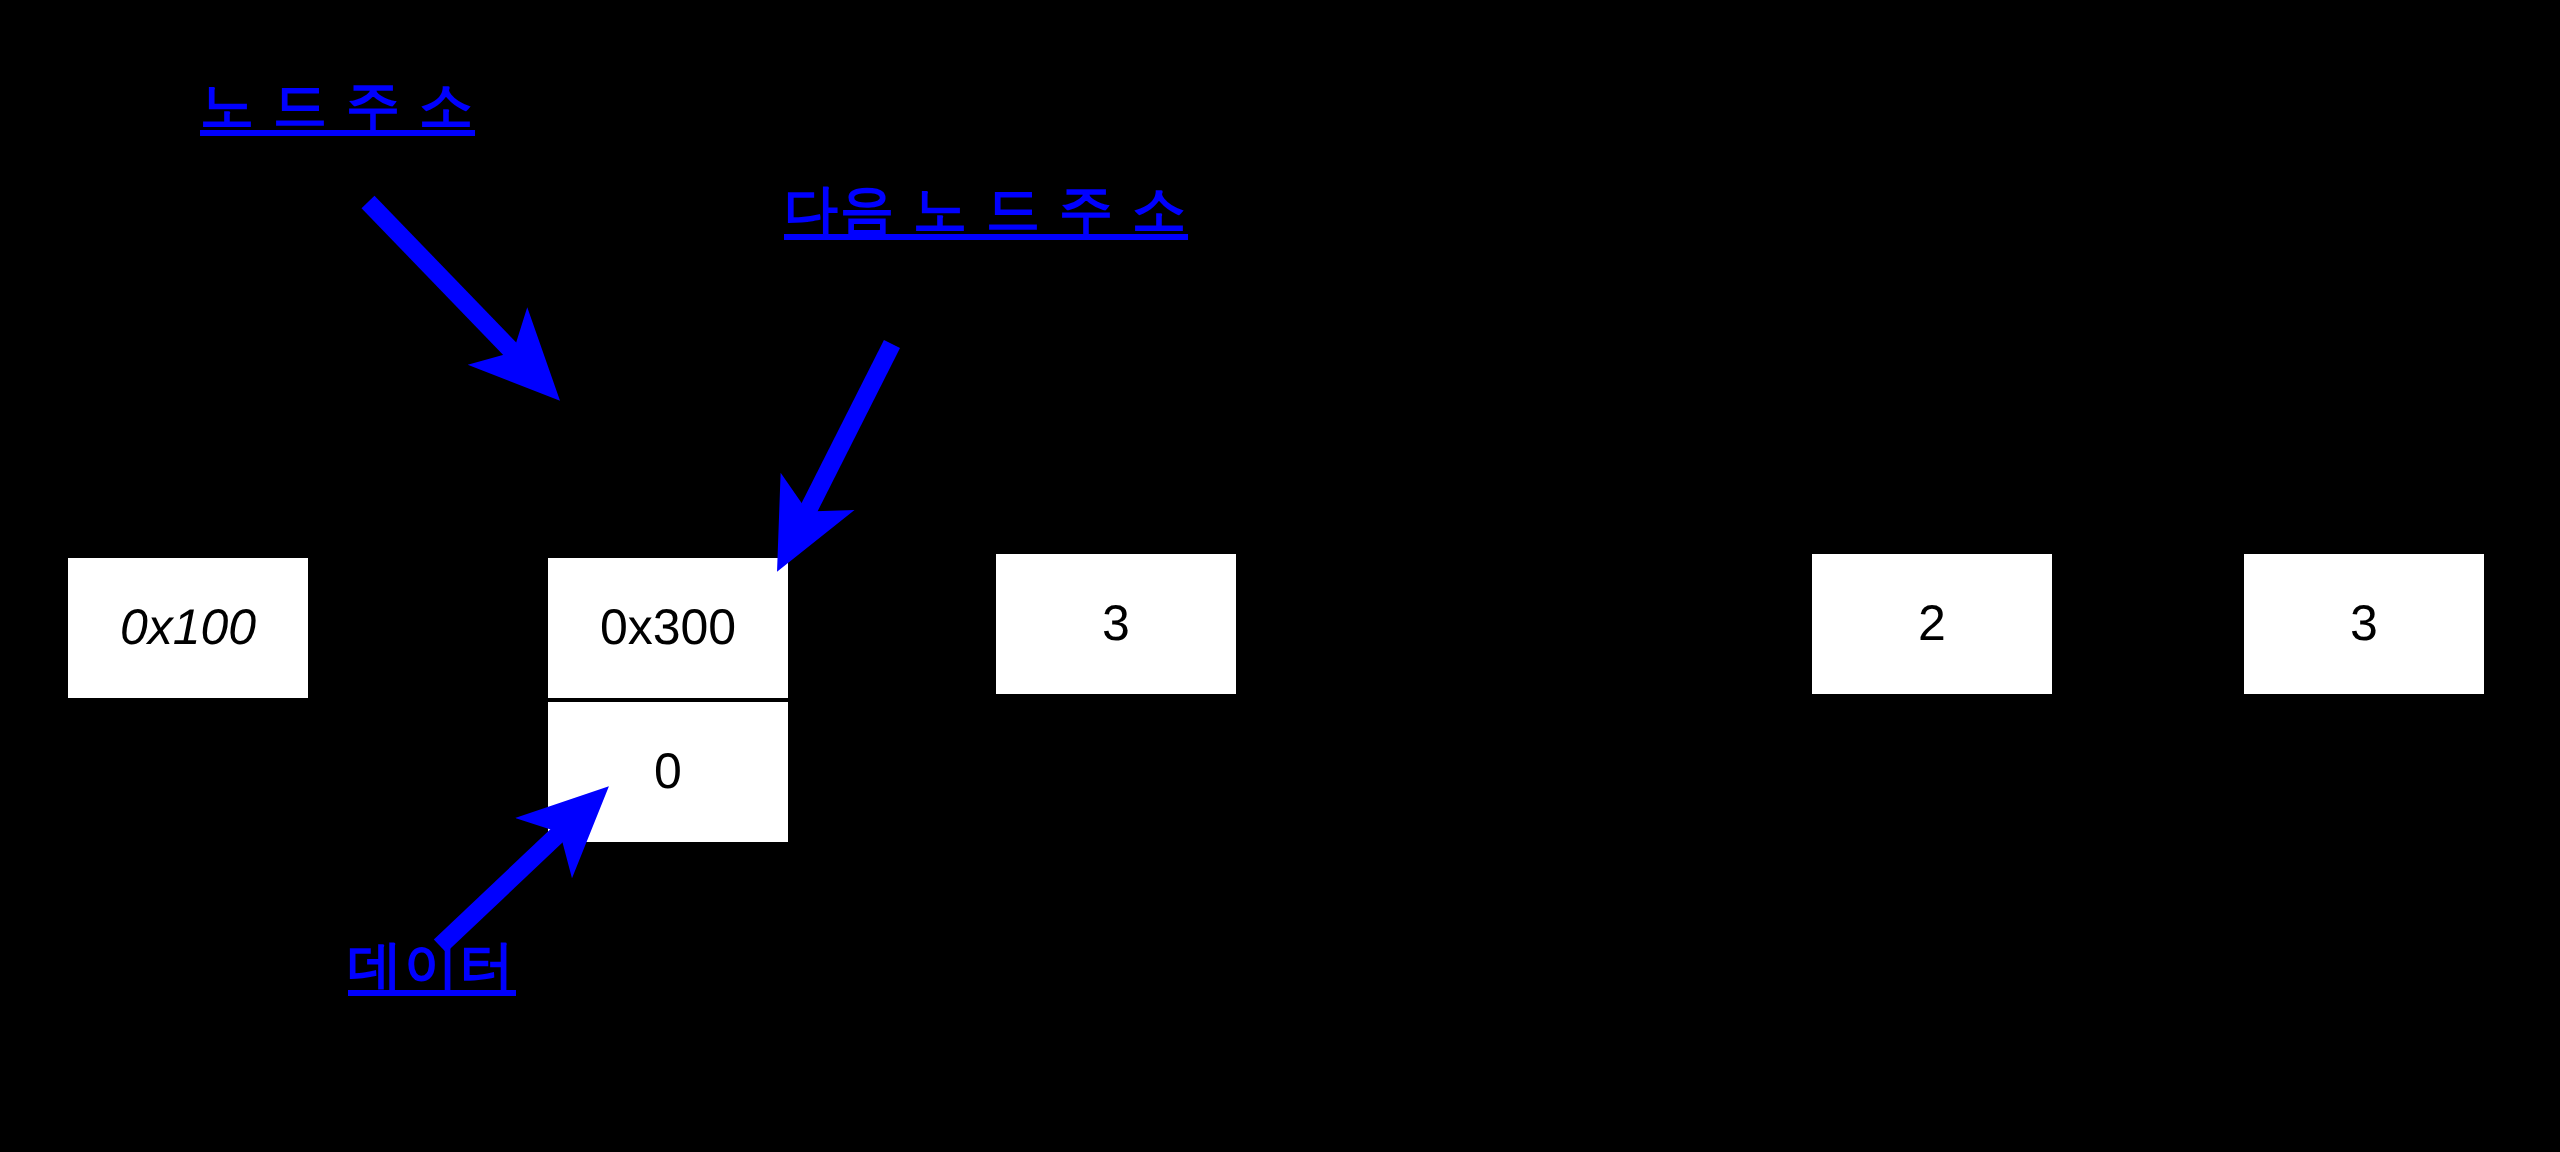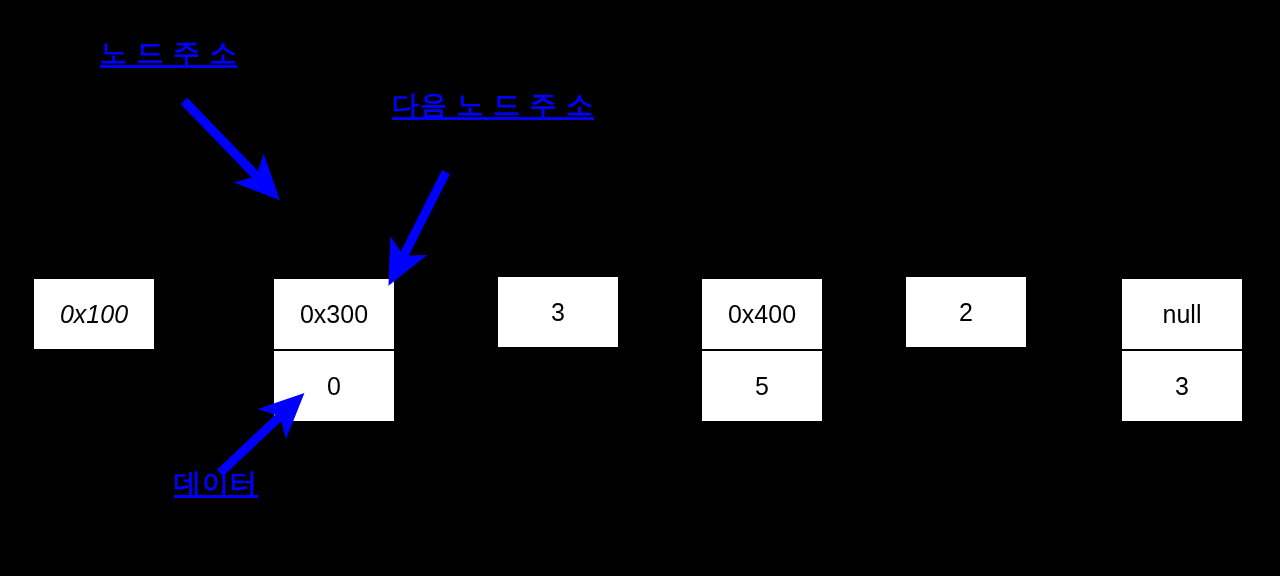--- a/index.html
+++ b/index.html
@@ -93,31 +93,26 @@
 
   <div class="node" style="left:272px; top:277px;">
     <div class="cell addr">0x300</div>
     <div class="cell data">0</div>
   </div>
 
   <div class="node" style="left:496px; top:277px;">
     <div class="cell data">3</div>
   </div>
 
-  <div class="node" style="left:700px; top:277px;">
-    <div class="cell addr">0x400</div>
-    <div class="cell data">5</div>
-  </div>
 
   <div class="node" style="left:904px; top:277px;">
     <div class="cell data">2</div>
   </div>
 
   <div class="node" style="left:1120px; top:277px;">
-    <div class="cell addr">null</div>
     <div class="cell data">3</div>
   </div>
 
   <svg class="arrow-layer" viewBox="0 0 1280 576">
     <defs>
       <marker id="ah" markerWidth="5" markerHeight="5" refX="3.4" refY="2.5" orient="auto">
         <path d="M0,0.2 L5,2.5 L0,4.8 L1.25,2.5 Z" fill="#0000ff"></path>
       </marker>
     </defs>
 

